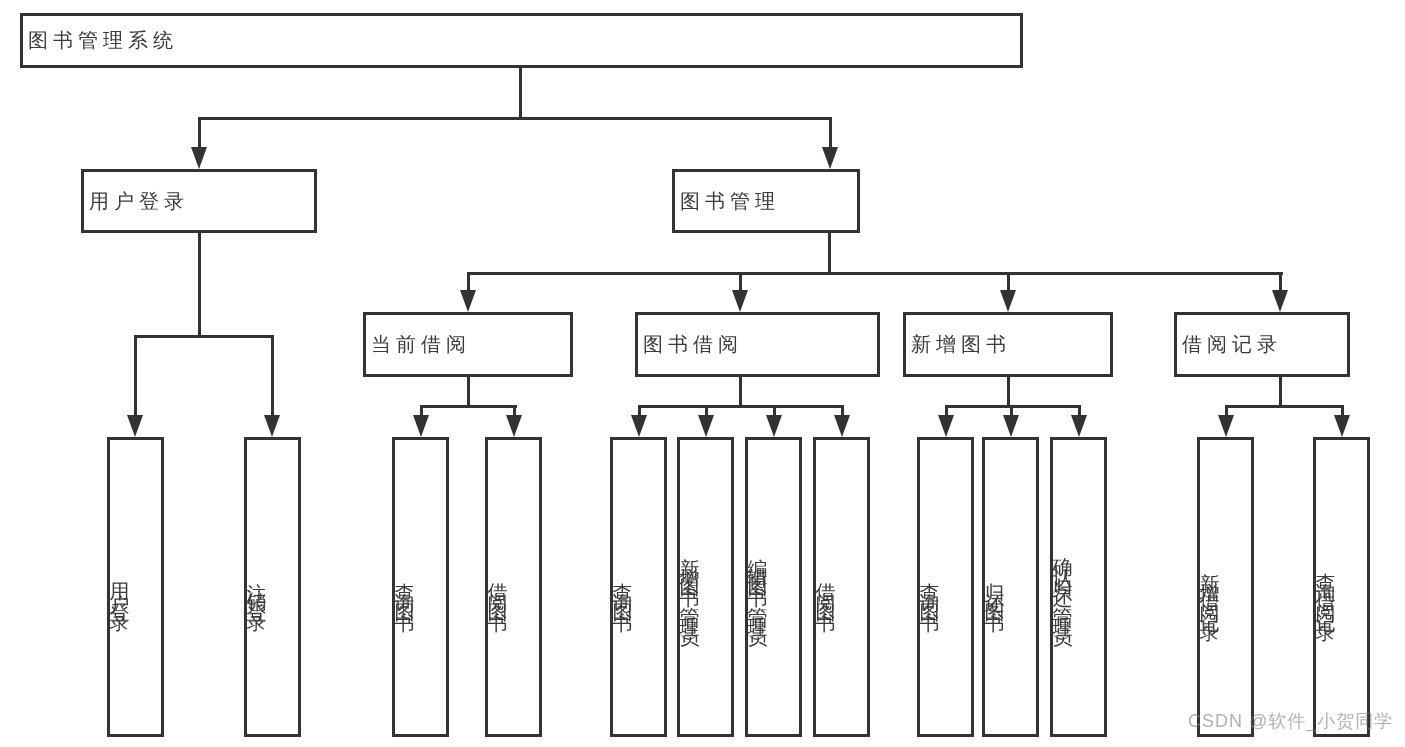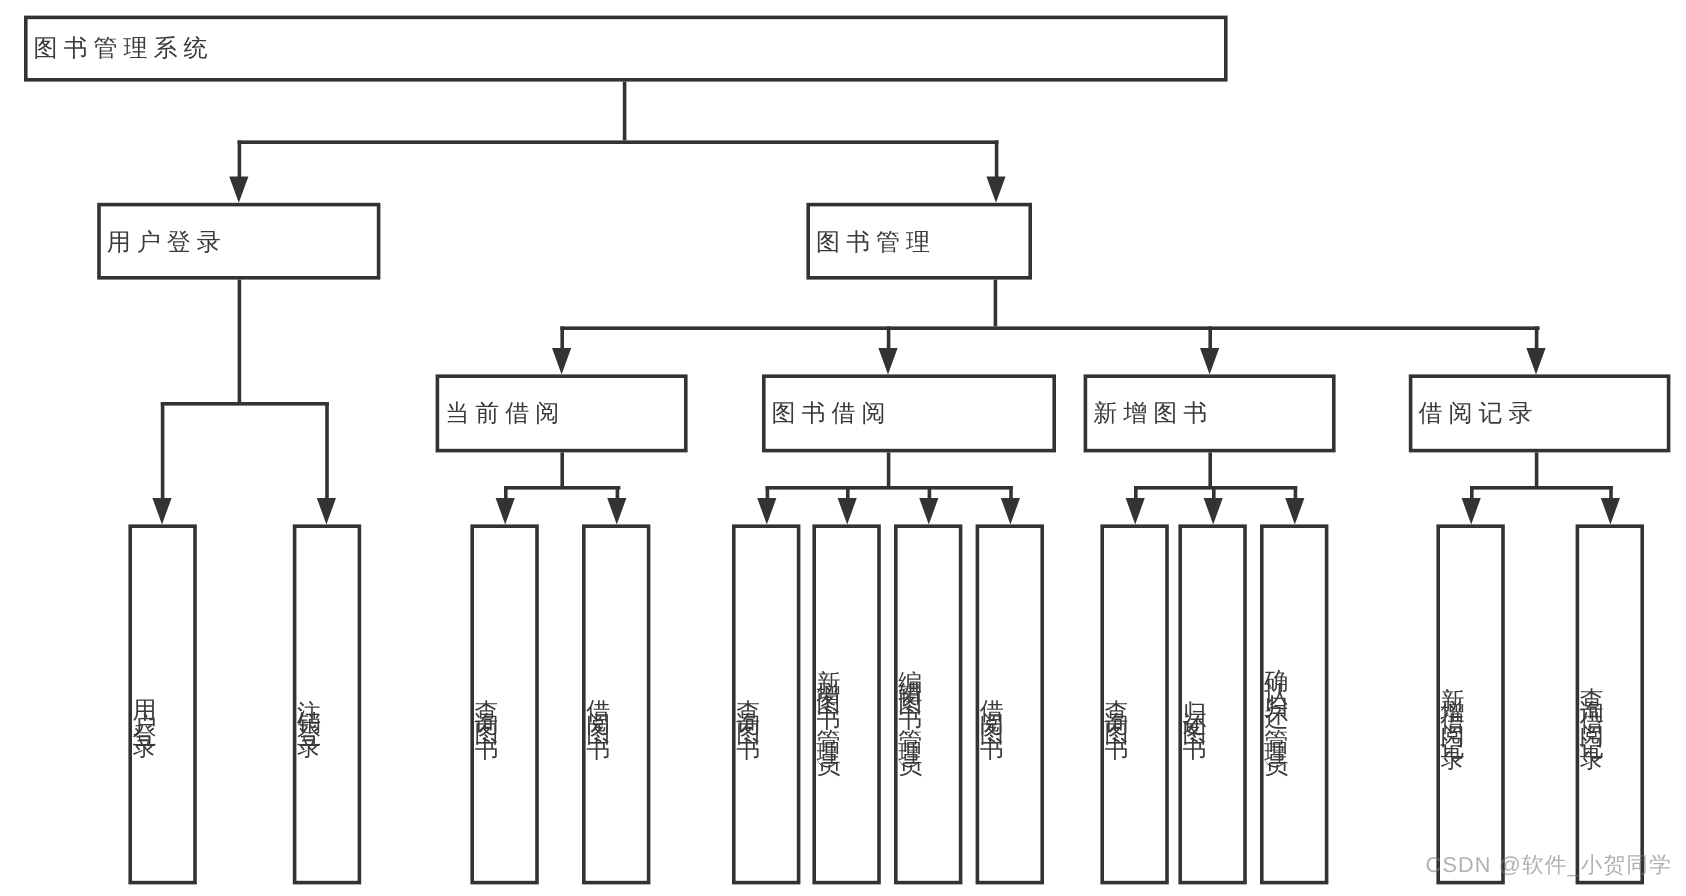--- a/index.html
+++ b/index.html
@@ -72,21 +72,21 @@
 
   <div class="box" style="left:363px;top:312px;width:210px;height:65px;">
     <span class="hlabel">当前借阅</span>
   </div>
   <div class="box" style="left:635px;top:312px;width:245px;height:65px;">
     <span class="hlabel">图书借阅</span>
   </div>
   <div class="box" style="left:903px;top:312px;width:210px;height:65px;">
     <span class="hlabel">新增图书</span>
   </div>
-  <div class="box" style="left:1174px;top:312px;width:218px;height:65px;">
+  <div class="box" style="left:1174px;top:312px;width:176px;height:65px;">
     <span class="hlabel">借阅记录</span>
   </div>
 
   <div class="vline" style="left:467px;top:377px;height:30px;"></div>
   <div class="hline" style="left:420px;top:405px;width:97px;"></div>
   <div class="vline" style="left:420px;top:405px;height:14px;"></div>
   <div class="arrowhead" style="left:413px;top:415px;"></div>
   <div class="vline" style="left:513px;top:405px;height:14px;"></div>
   <div class="arrowhead" style="left:506px;top:415px;"></div>
 

